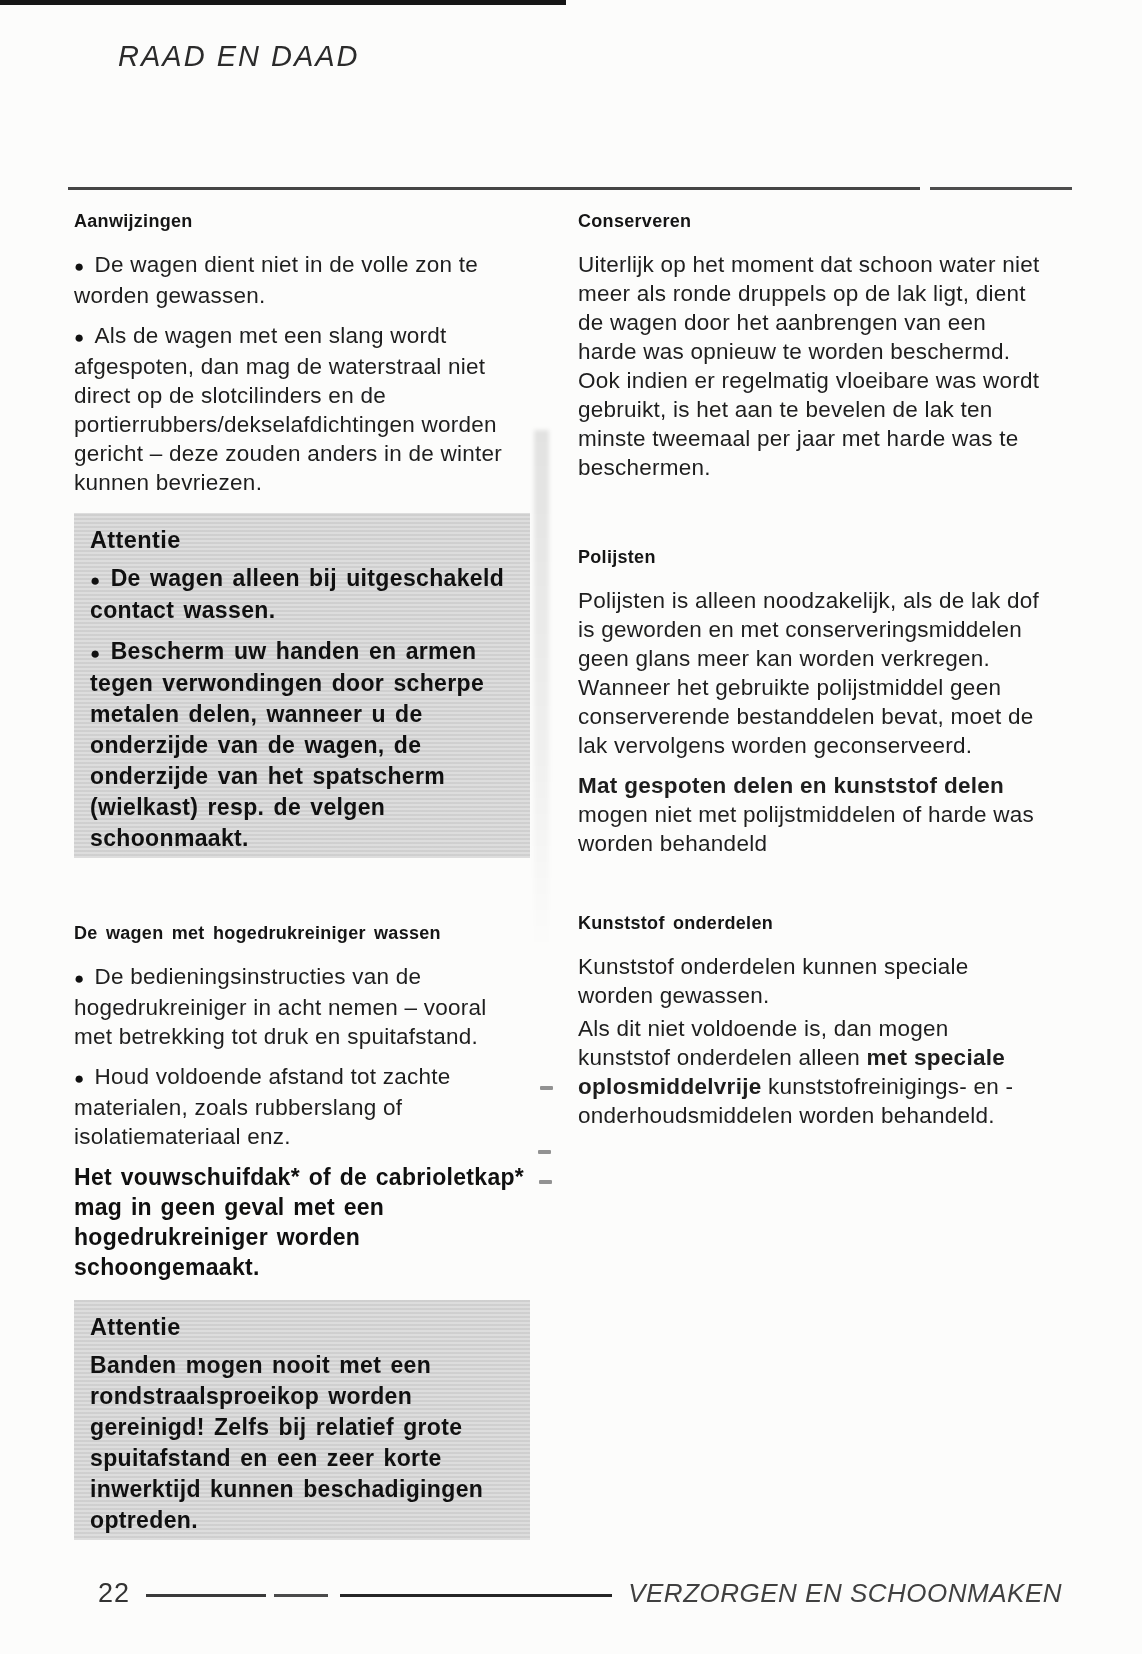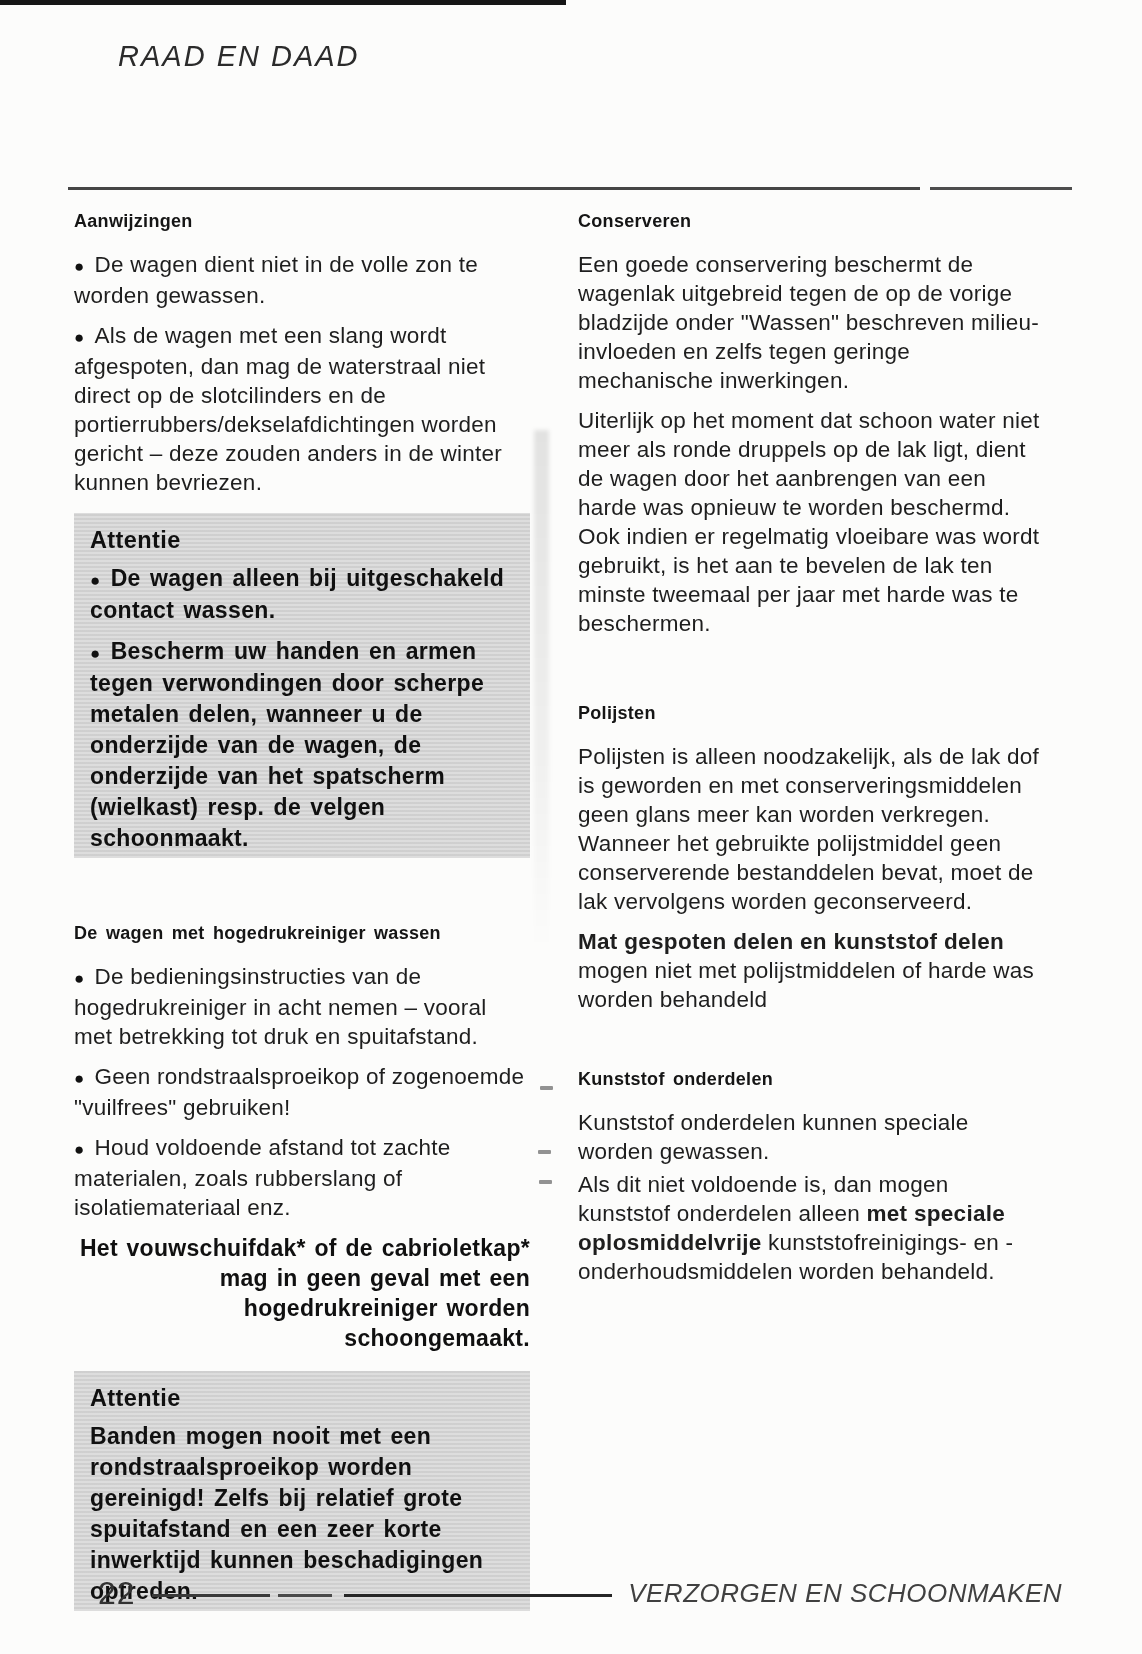--- a/index.html
+++ b/index.html
@@ -41,30 +41,30 @@
 
   .attention{
     background:#d6d6d6;
     background-image:repeating-linear-gradient(0deg,rgba(255,255,255,.18) 0 2px,rgba(0,0,0,.03) 2px 4px);
     padding:12px 16px 4px 16px;margin:16px 0 0 0;
   }
   .attention .ah{font-size:23.5px;font-weight:bold;letter-spacing:.4px;margin:0 0 8px 0;line-height:30px;color:#101010;}
   .attention p{font-size:23px;font-weight:bold;line-height:31px;letter-spacing:.35px;word-spacing:2.5px;color:#101010;margin:0 0 10px 0;}
   .attention p:last-child{margin-bottom:0;}
 
-  .bold-note{font-weight:bold;font-size:23px;line-height:30px;letter-spacing:.3px;word-spacing:2px;color:#101010;margin-top:4px;text-align:right;}
+  .bold-note{font-weight:bold;font-size:23px;line-height:30px;letter-spacing:.3px;word-spacing:2px;color:#101010;margin-top:4px;text-align:left;}
   .inline-bold{font-weight:bold;letter-spacing:.3px;}
 
   .tight{margin-bottom:0;}
 
   .footer{
     position:absolute;left:98px;top:1576px;width:964px;height:34px;
     display:flex;align-items:center;
   }
-  .page-num{font-size:32px;color:#333;flex:0 0 auto;letter-spacing:1px;}
+  .page-num{font-size:27px;color:#333;flex:0 0 auto;letter-spacing:1px;}
   .frules{flex:1 1 auto;display:flex;align-items:center;margin:4px 16px 0 16px;}
   .frule{height:3px;background:#2e2e2e;}
   .fr1{flex:2.2;margin-right:8px;background:#3a3a3a;}
   .fr2{flex:1;margin-right:12px;background:#4a4a4a;}
   .fr3{flex:5;background:#262626;}
   .footer-title{font-style:italic;font-size:26px;letter-spacing:.5px;color:#404040;flex:0 0 auto;}
 
   .smudge{
     position:absolute;left:534px;top:430px;width:15px;height:520px;
     background:linear-gradient(180deg,rgba(0,0,0,.10),rgba(0,0,0,.05) 60%,rgba(0,0,0,0));
@@ -105,39 +105,37 @@
     <div class="attention">
       <div class="ah">Attentie</div>
       <p class="bullet-flow"><span class="dot">●</span><span class="bt">De wagen alleen bij uitgeschakeld contact wassen.</span></p>
       <p class="bullet-flow"><span class="dot">●</span><span class="bt">Bescherm uw handen en armen tegen verwondingen door scherpe metalen delen, wanneer u de onderzijde van de wagen, de onderzijde van het spatscherm (wielkast) resp. de velgen schoonmaakt.</span></p>
     </div>
 
     <div class="h1 mt-section">De wagen met hogedrukreiniger wassen</div>
 
     <p class="bullet-flow"><span class="dot">●</span><span class="bt">De bedieningsinstructies van de hogedrukreiniger in acht nemen – vooral met betrekking tot druk en spuitafstand.</span></p>
 
-    <p class="bullet-flow"><span class="dot">●</span><span class="bt">Geen rondstraalsproeikop of zogenoemde "vuilfrees" gebruiken!</span></p>
 
 
     <p class="bullet-flow"><span class="dot">●</span><span class="bt">Houd voldoende afstand tot zachte materialen, zoals rubberslang of isolatiemateriaal enz.</span></p>
 
     <p class="bold-note">Het vouwschuifdak* of de cabrioletkap* mag in geen geval met een hogedrukreiniger worden schoongemaakt.</p>
 
     <div class="attention" style="margin-top:18px;">
       <div class="ah">Attentie</div>
       <p class="tight">Banden mogen nooit met een rondstraalsproeikop worden gereinigd! Zelfs bij relatief grote spuitafstand en een zeer korte inwerktijd kunnen beschadigingen optreden.</p>
     </div>
 
   </div>
 
   <div class="col col-right">
 
     <div class="h1">Conserveren</div>
 
-    <p>Een goede conservering beschermt de wagenlak uitgebreid tegen de op de vorige bladzijde onder "Wassen" beschreven milieu-invloeden en zelfs tegen geringe mechanische inwerkingen.</p>
     <p>Uiterlijk op het moment dat schoon water niet meer als ronde druppels op de lak ligt, dient de wagen door het aanbrengen van een harde was opnieuw te worden beschermd. Ook indien er regelmatig vloeibare was wordt gebruikt, is het aan te bevelen de lak ten minste tweemaal per jaar met harde was te beschermen.</p>
 
     <div class="h1 mt-section">Polijsten</div>
 
     <p>Polijsten is alleen noodzakelijk, als de lak dof is geworden en met conserveringsmiddelen geen glans meer kan worden verkregen. Wanneer het gebruikte polijstmiddel geen conserverende bestanddelen bevat, moet de lak vervolgens worden geconserveerd.</p>
 
     <p><span class="inline-bold">Mat gespoten delen en kunststof delen</span><span> mogen niet met polijstmiddelen of harde was worden behandeld</span></p>
 
     <div class="h1 mt-section2">Kunststof onderdelen</div>
 

